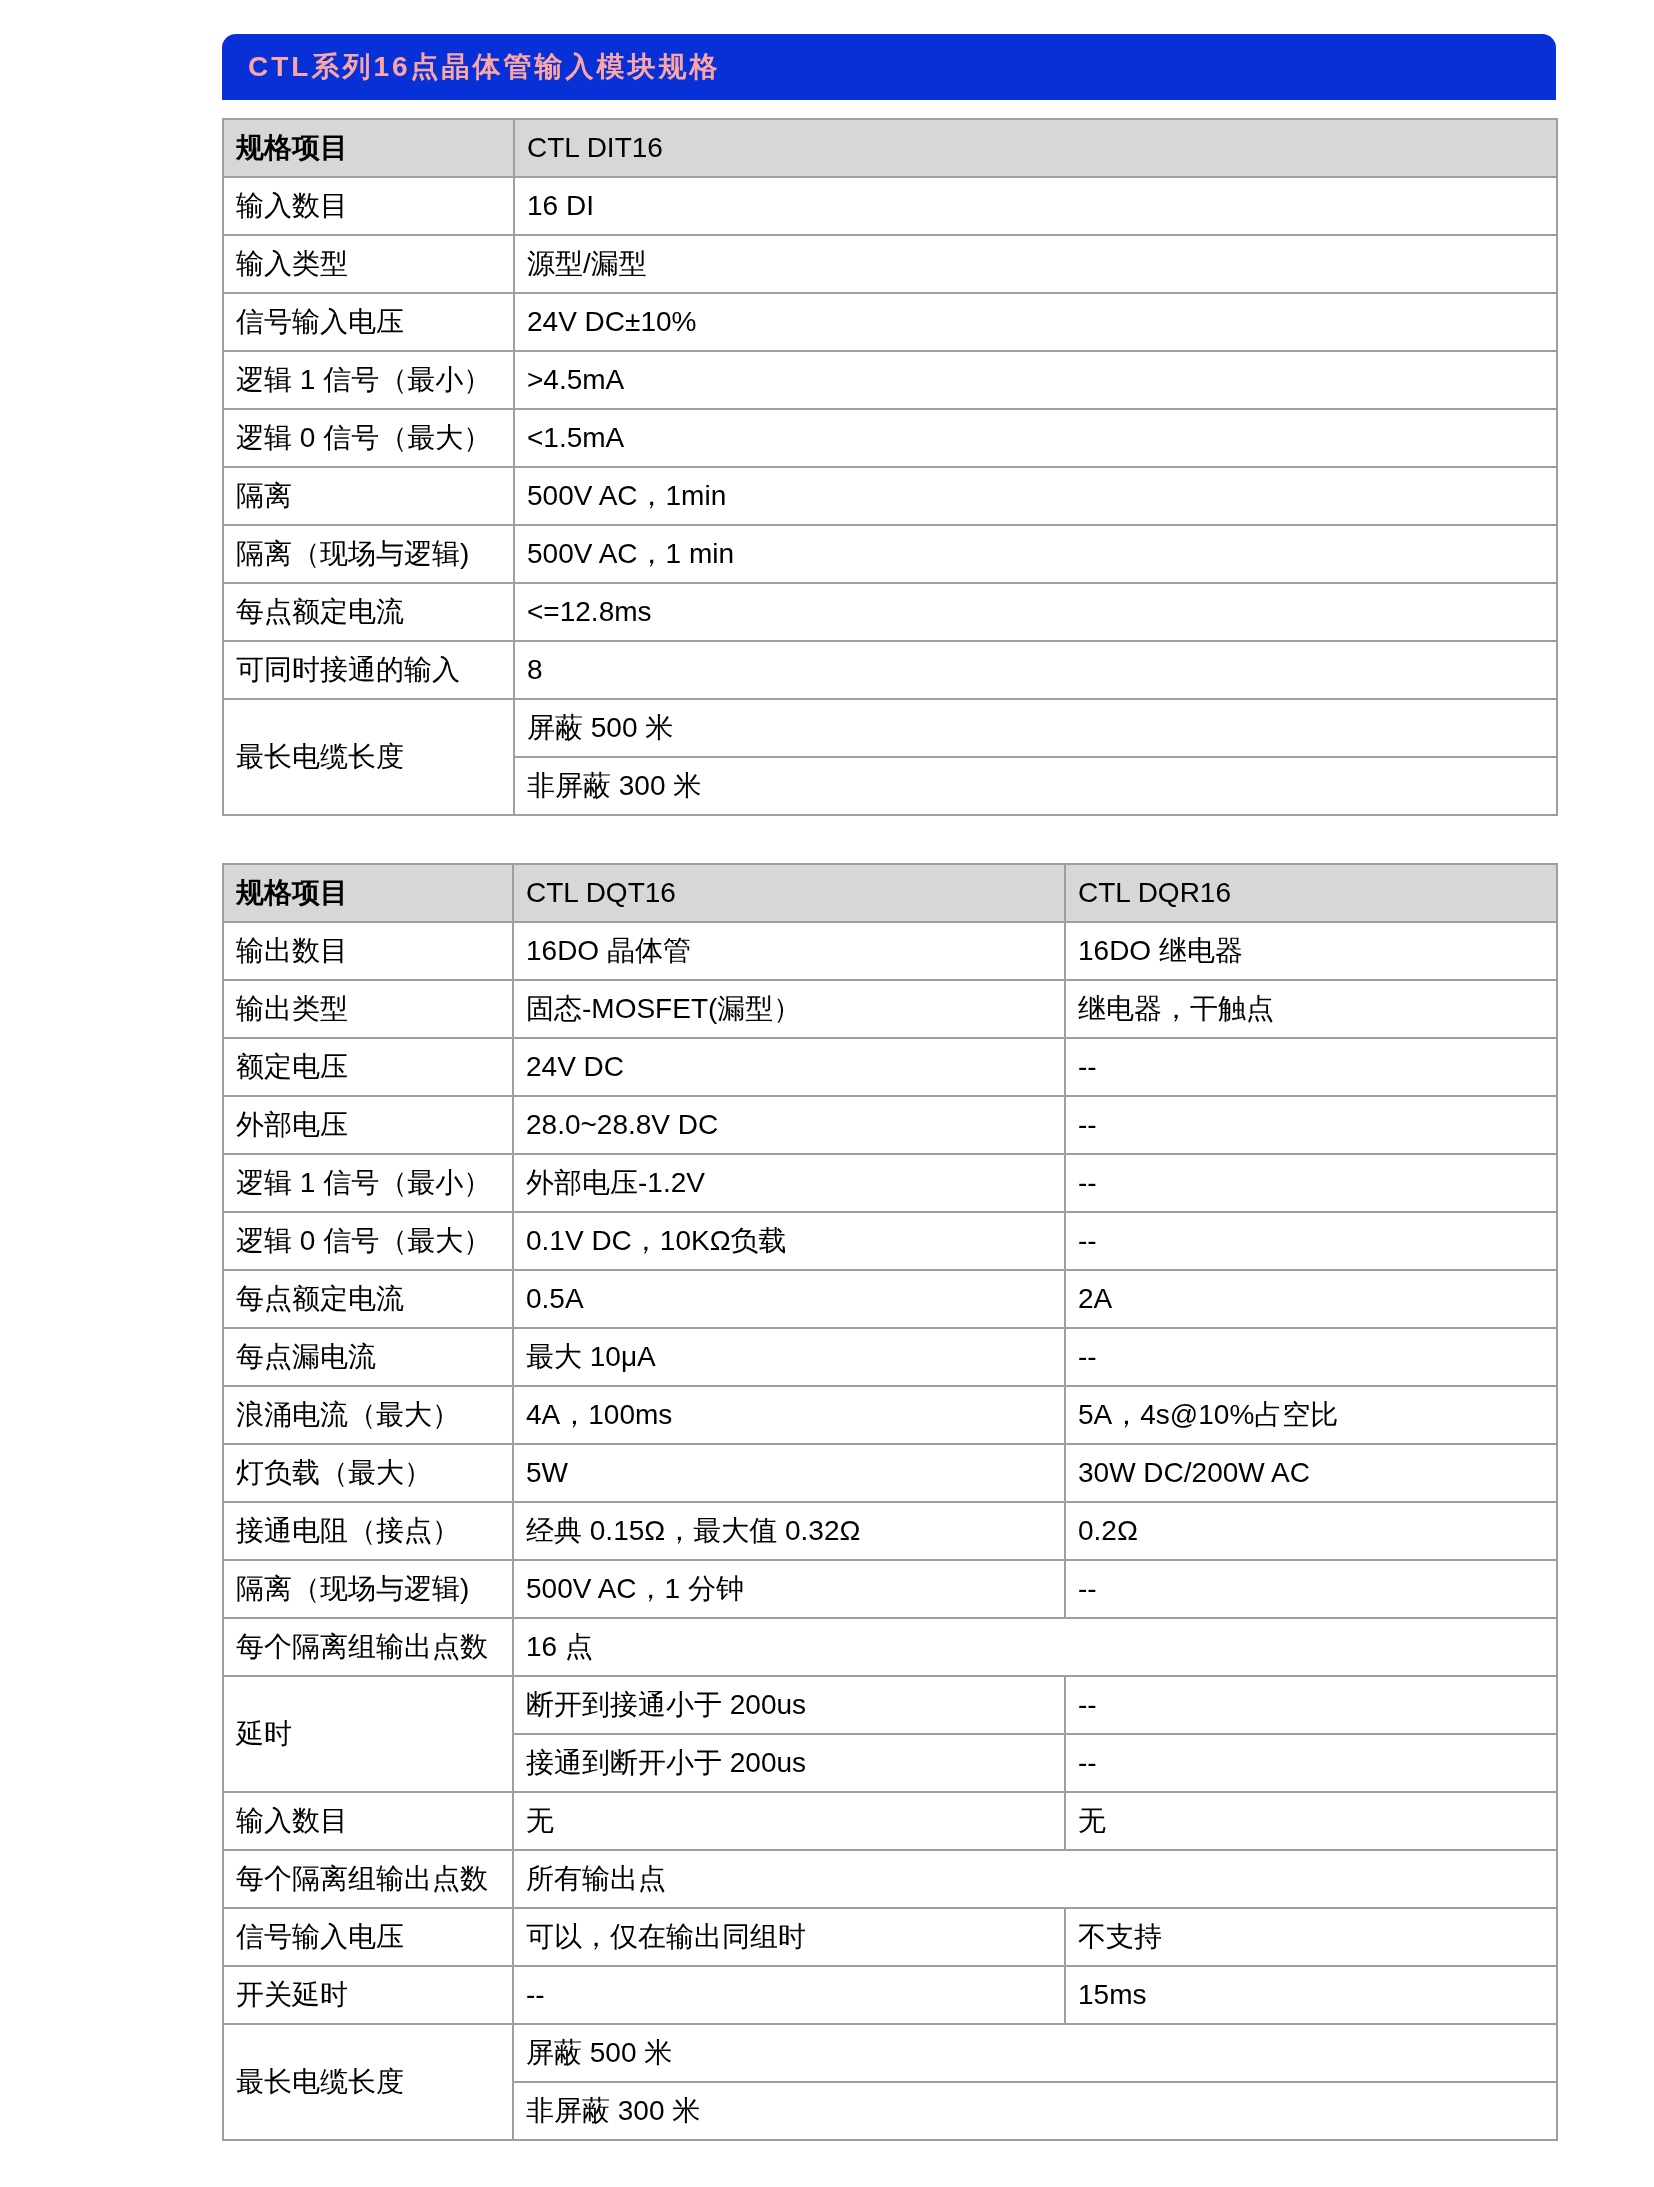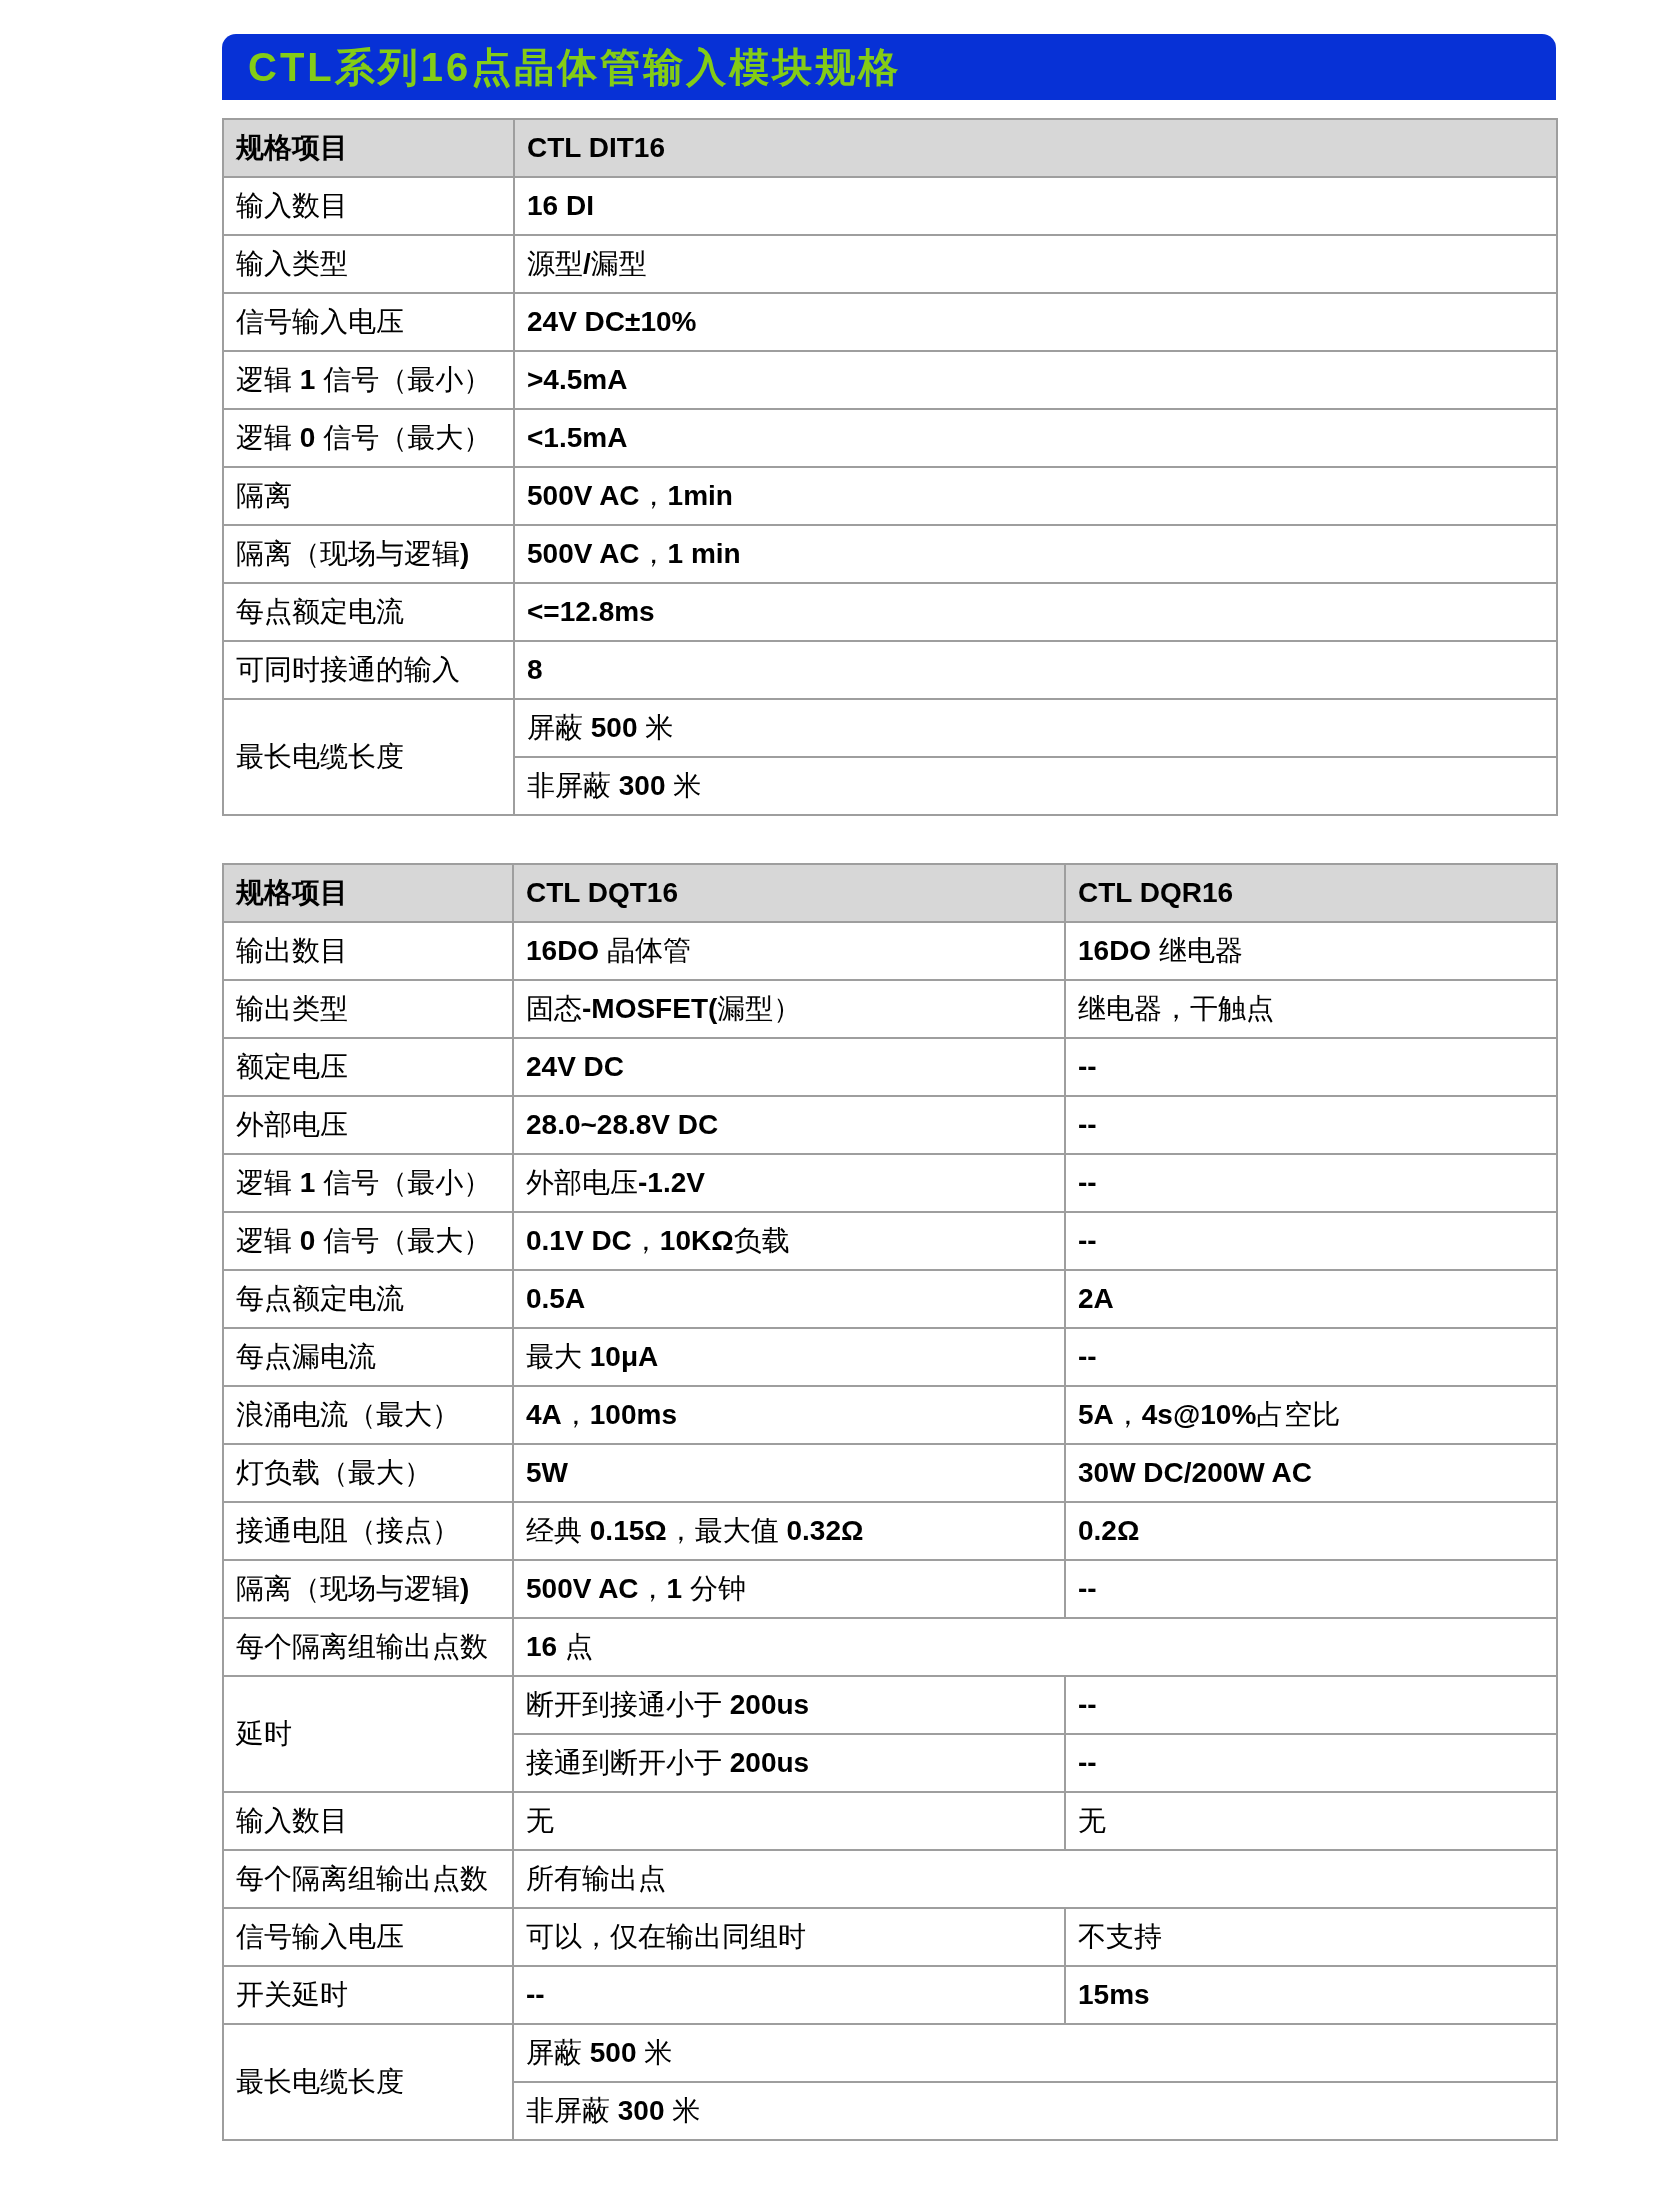--- a/index.html
+++ b/index.html
@@ -13,23 +13,23 @@
   .spec-block + .spec-block{margin-top:47px;}
   .title-bar{
     box-sizing:border-box;
     height:66px;
     background:#0731d6;
     border-radius:14px 14px 0 0;
     display:flex;align-items:center;
     padding:0 16px 0 26px;
   }
   .title-bar .title-text{
-    color:#84cc16;
+    color:#fca5a5;
     font-weight:bold;
-    font-size:40px;
+    font-size:28px;
     letter-spacing:3px;
     white-space:nowrap;
   }
   table.spec-table{
     border-collapse:collapse;
     table-layout:fixed;
     width:100%;
     margin-top:18px;
     background:#ffffff;
   }
@@ -40,21 +40,21 @@
     padding:2px 10px 2px 12px;
     height:52px;
     vertical-align:middle;
     overflow:hidden;
     white-space:nowrap;
   }
   tr.hdr td{
     background:#d7d7d7;
     font-weight:bold;
   }
-  td b{font-weight:bold;}
+  td b{font-weight:normal;}
 </style>
 </head>
 <body>
 
 <div class="page">
 
   <section class="spec-block">
     <div class="title-bar">
       <span class="title-text">CTL系列16点晶体管输入模块规格</span>
     </div>

